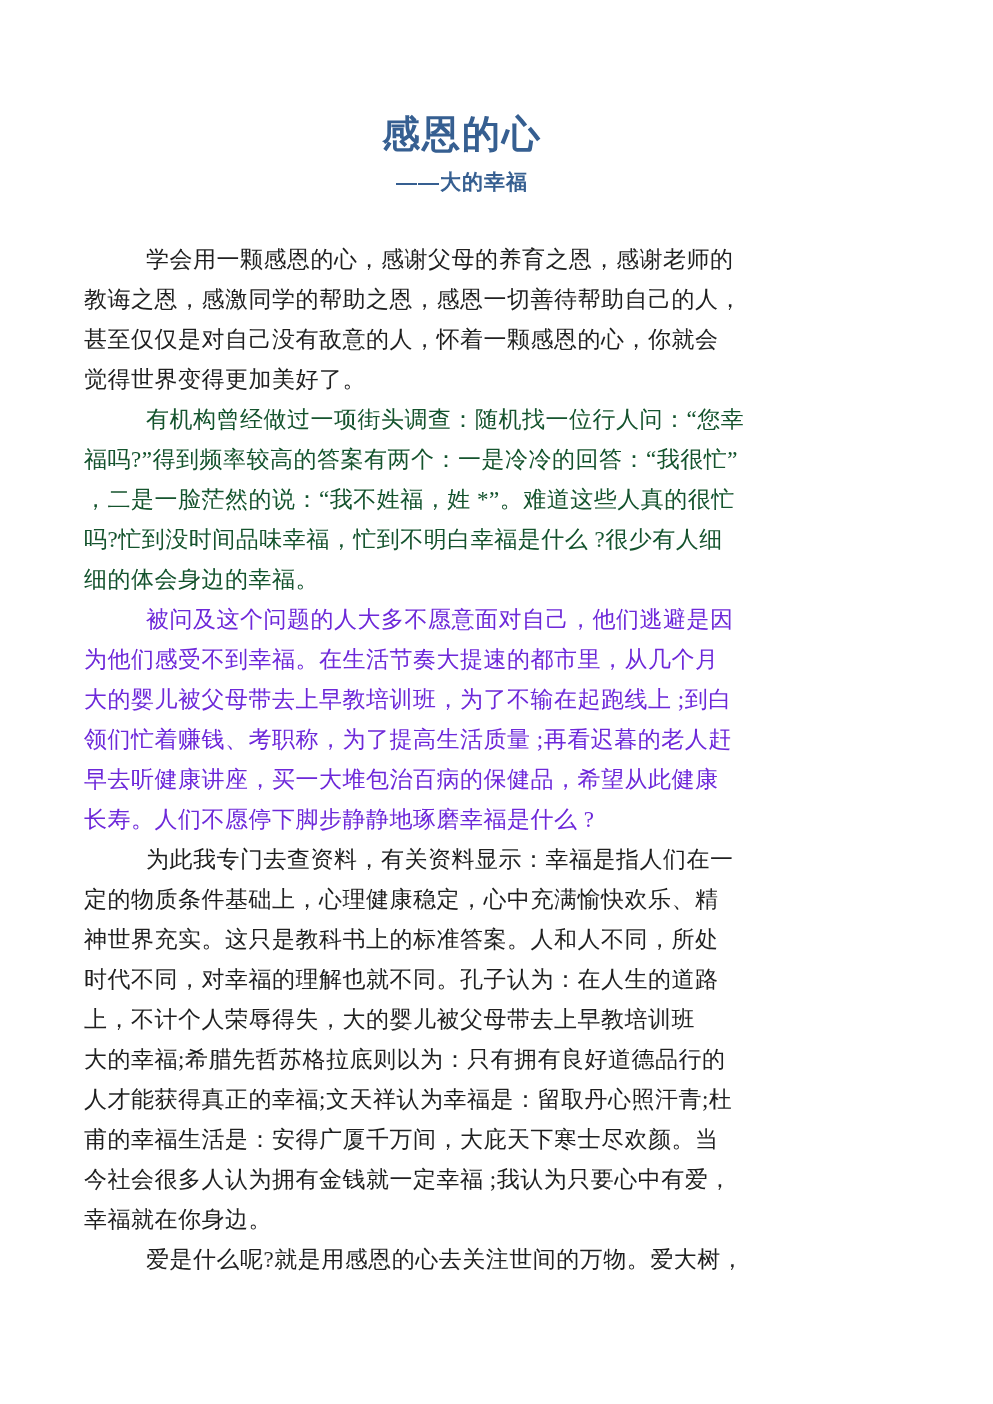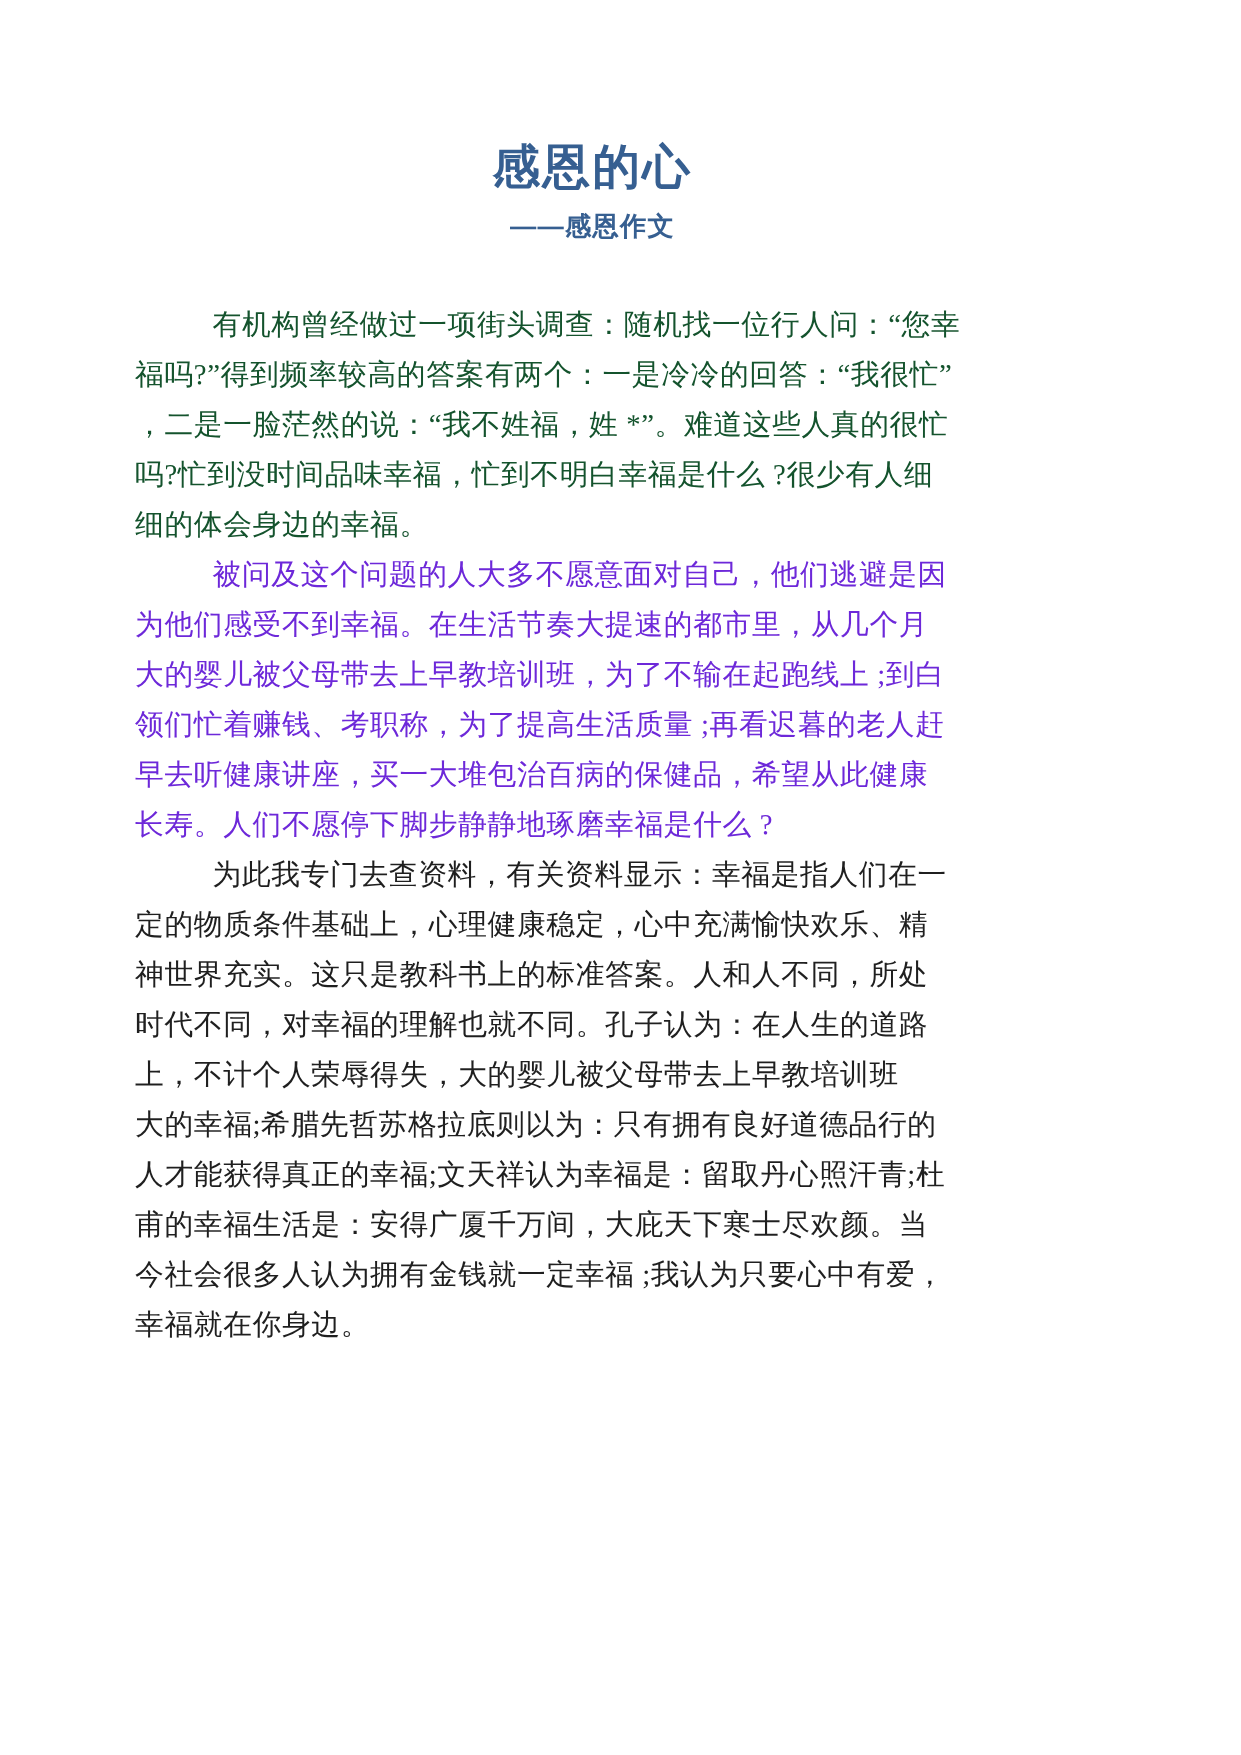--- a/index.html
+++ b/index.html
@@ -9,21 +9,21 @@
   }
   .page {
     position: relative;
     width: 993px;
     height: 1404px;
     background: #ffffff;
     overflow: hidden;
     font-family: "Liberation Serif", serif;
   }
   .content {
-    padding: 112px 153px 0 108px; 
+    padding: 112px 153px 0 84px; 
   }
   .doc-title {
     margin: 0;
     text-align: center;
     font-family: "Liberation Sans", sans-serif;
     font-weight: bold;
     font-size: 38px;
     line-height: 44px;
     letter-spacing: 2px;
     color: #365f91;
@@ -51,22 +51,26 @@
     white-space: pre-line;   
     text-indent: 62px;       
   }
 </style>
 </head>
 <body>
 
 <div class="page" style="background: rgb(255, 255, 255);">
   <div class="content">
     <h1 class="doc-title" style="color: rgb(54, 95, 145);">感恩的心</h1>
-    <div class="doc-subtitle" style="color: rgb(54, 95, 145);">——感恩作文</div>
+    <div class="doc-subtitle" style="color: rgb(54, 95, 145);">——大的幸福</div>
     <div class="essay-body">
+      <p style="color: rgb(31, 31, 31);">学会用一颗感恩的心，感谢父母的养育之恩，感谢老师的
+教诲之恩，感激同学的帮助之恩，感恩一切善待帮助自己的人，
+甚至仅仅是对自己没有敌意的人，怀着一颗感恩的心，你就会
+觉得世界变得更加美好了。</p>
       <p style="color: #14532d;">有机构曾经做过一项街头调查：随机找一位行人问：“您幸
 福吗?”得到频率较高的答案有两个：一是冷冷的回答：“我很忙”
 ，二是一脸茫然的说：“我不姓福，姓 *”。难道这些人真的很忙
 吗?忙到没时间品味幸福，忙到不明白幸福是什么 ?很少有人细
 细的体会身边的幸福。</p>
       <p style="color: #6d28d9;">被问及这个问题的人大多不愿意面对自己，他们逃避是因
 为他们感受不到幸福。在生活节奏大提速的都市里，从几个月
 大的婴儿被父母带去上早教培训班，为了不输在起跑线上 ;到白
 领们忙着赚钱、考职称，为了提高生活质量 ;再看迟暮的老人赶
 早去听健康讲座，买一大堆包治百病的保健品，希望从此健康
@@ -74,15 +78,16 @@
       <p style="color: rgb(31, 31, 31);">为此我专门去查资料，有关资料显示：幸福是指人们在一
 定的物质条件基础上，心理健康稳定，心中充满愉快欢乐、精
 神世界充实。这只是教科书上的标准答案。人和人不同，所处
 时代不同，对幸福的理解也就不同。孔子认为：在人生的道路
 上，不计个人荣辱得失，大的婴儿被父母带去上早教培训班
 大的幸福;希腊先哲苏格拉底则以为：只有拥有良好道德品行的
 人才能获得真正的幸福;文天祥认为幸福是：留取丹心照汗青;杜
 甫的幸福生活是：安得广厦千万间，大庇天下寒士尽欢颜。当
 今社会很多人认为拥有金钱就一定幸福 ;我认为只要心中有爱，
 幸福就在你身边。</p>
+      <p style="color: rgb(31, 31, 31);">爱是什么呢?就是用感恩的心去关注世间的万物。爱大树，</p>
     </div>
   </div>
 </div>
 
 </body></html>

